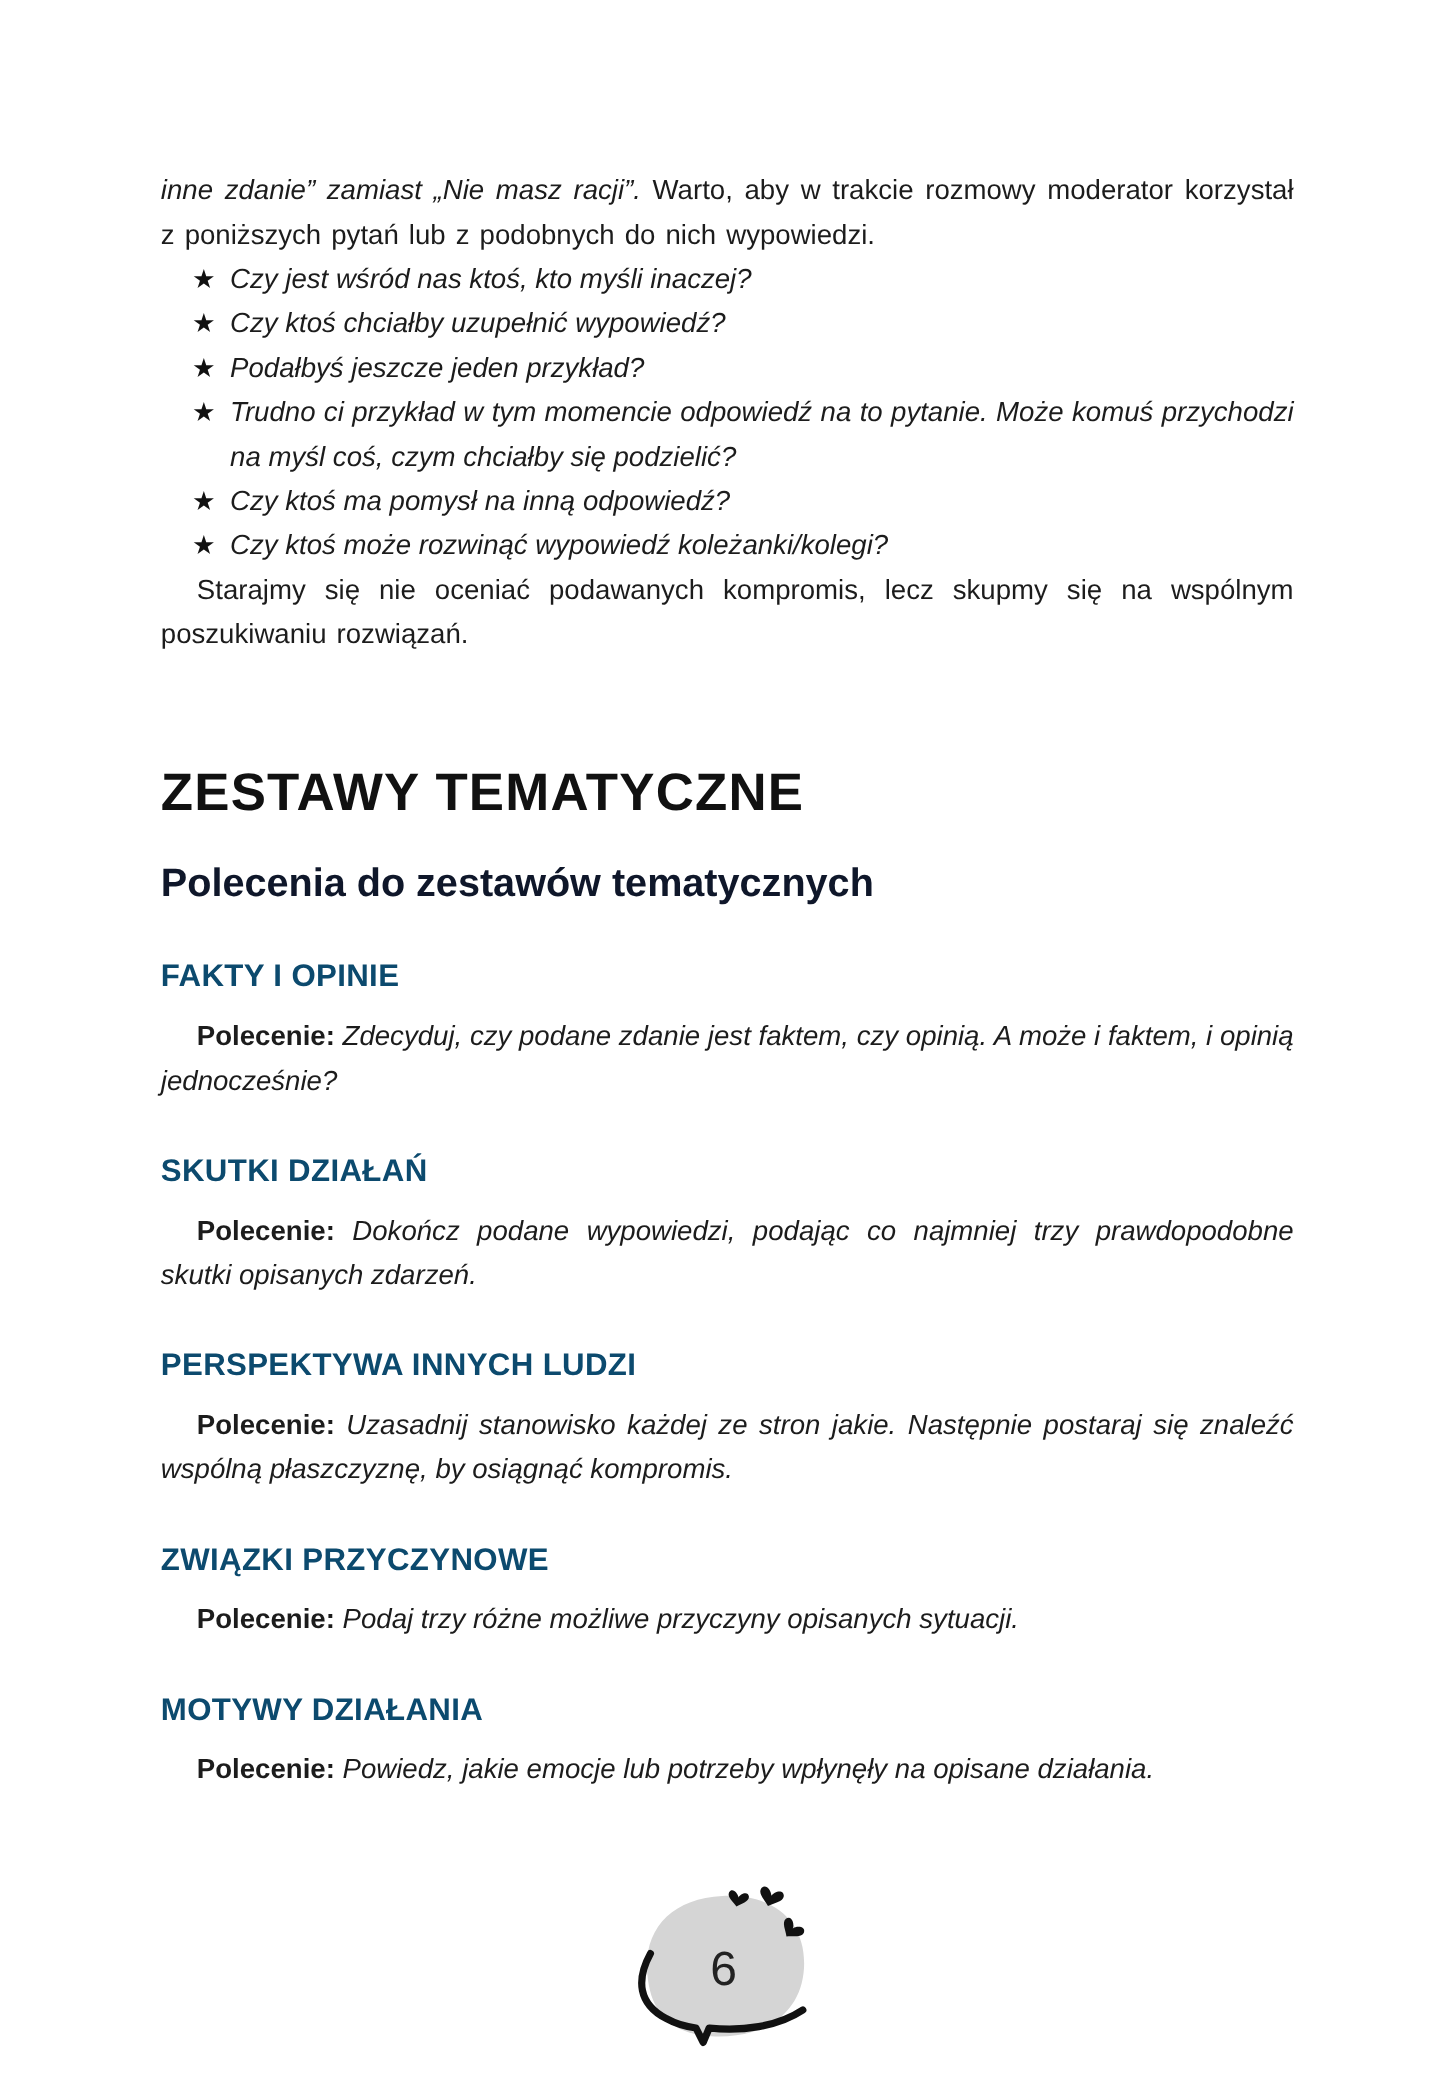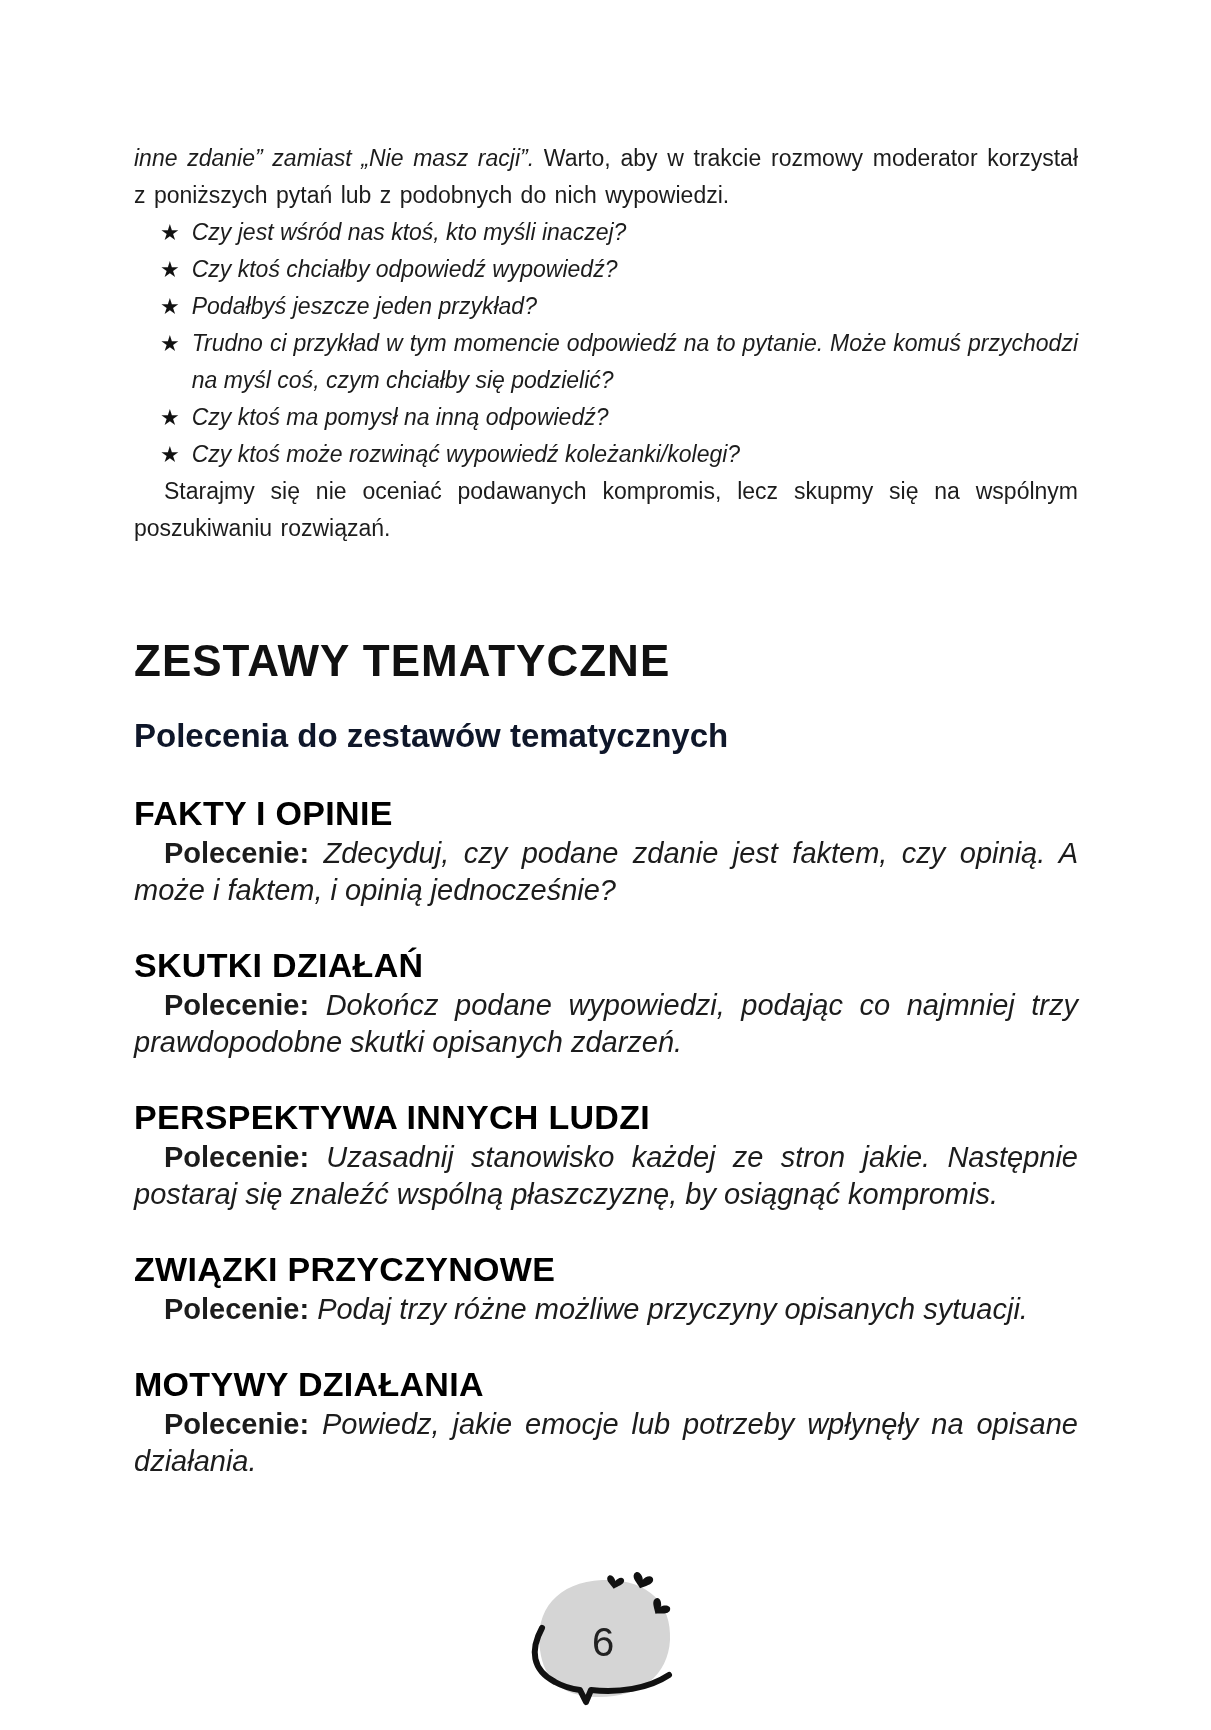--- a/index.html
+++ b/index.html
@@ -75,29 +75,29 @@
     margin: 26px 0 0 0;
     font-size: 33px;
     line-height: 42px;
     font-weight: 700;
     color: #0f172a;
   }
 
   section.topic { margin-top: 40px; }
   section.topic h3 {
     margin: 0;
-    font-size: 34px;
+    font-size: 26px;
     line-height: 32px;
     font-weight: 700;
     letter-spacing: 0.3px;
-    color: #000000;
+    color: #0c4a6e;
   }
   .polecenie {
-    margin: 6px 0 0 0;
-    font-size: 29px;
+    margin: 16px 0 0 0;
+    font-size: 23px;
     line-height: 37px;
     text-indent: 30px;
     text-align: justify;
   }
   .polecenie .label { font-weight: 700; font-style: normal; }
   .polecenie .cmd { font-style: italic; }
 
   .footer {
     position: absolute;
     left: 470px;
@@ -125,21 +125,21 @@
     <p class="intro"><em>inne zdanie” zamiast „Nie masz racji”.</em>
 <span>Warto, aby w trakcie rozmowy moderator korzystał z poniższych pytań lub z podobnych do nich wypowiedzi.</span></p>
 
     <ul class="questions">
       <li class="q">
         <span class="star">★</span>
         <em class="qt">Czy jest wśród nas ktoś, kto myśli inaczej?</em>
       </li>
       <li class="q">
         <span class="star">★</span>
-        <em class="qt">Czy ktoś chciałby odpowiedź wypowiedź?</em>
+        <em class="qt">Czy ktoś chciałby uzupełnić wypowiedź?</em>
       </li>
       <li class="q">
         <span class="star">★</span>
         <em class="qt">Podałbyś jeszcze jeden przykład?</em>
       </li>
       <li class="q">
         <span class="star">★</span>
         <em class="qt">Trudno ci przykład w tym momencie odpowiedź na to pytanie. Może komuś przychodzi na myśl coś, czym chciałby się podzielić?</em>
       </li>
       <li class="q">

